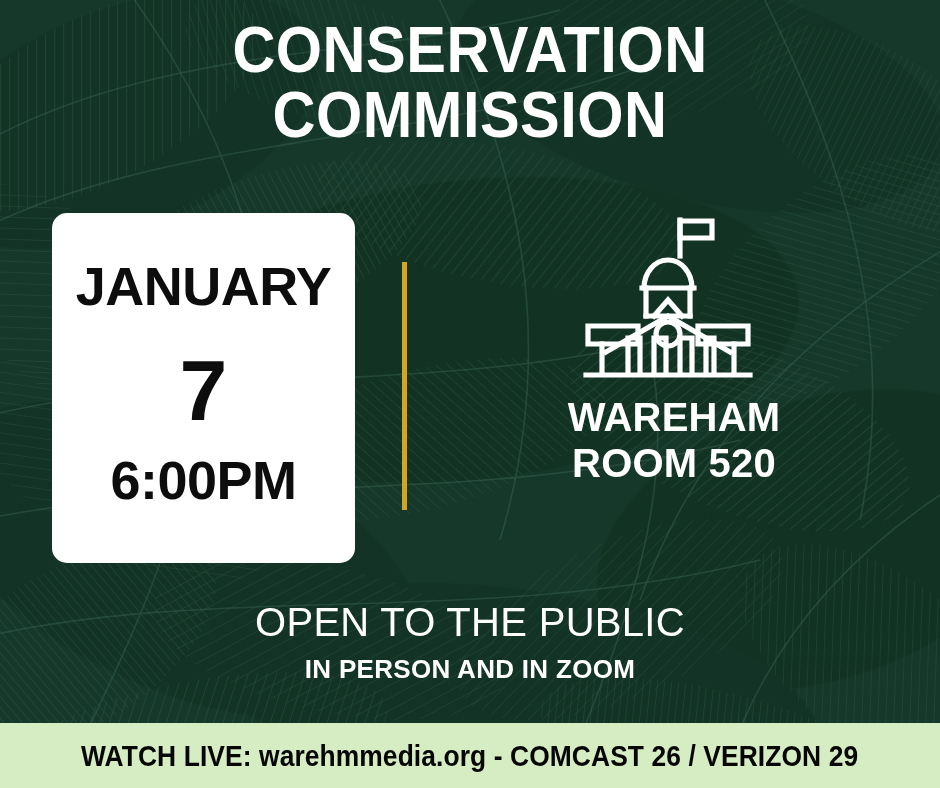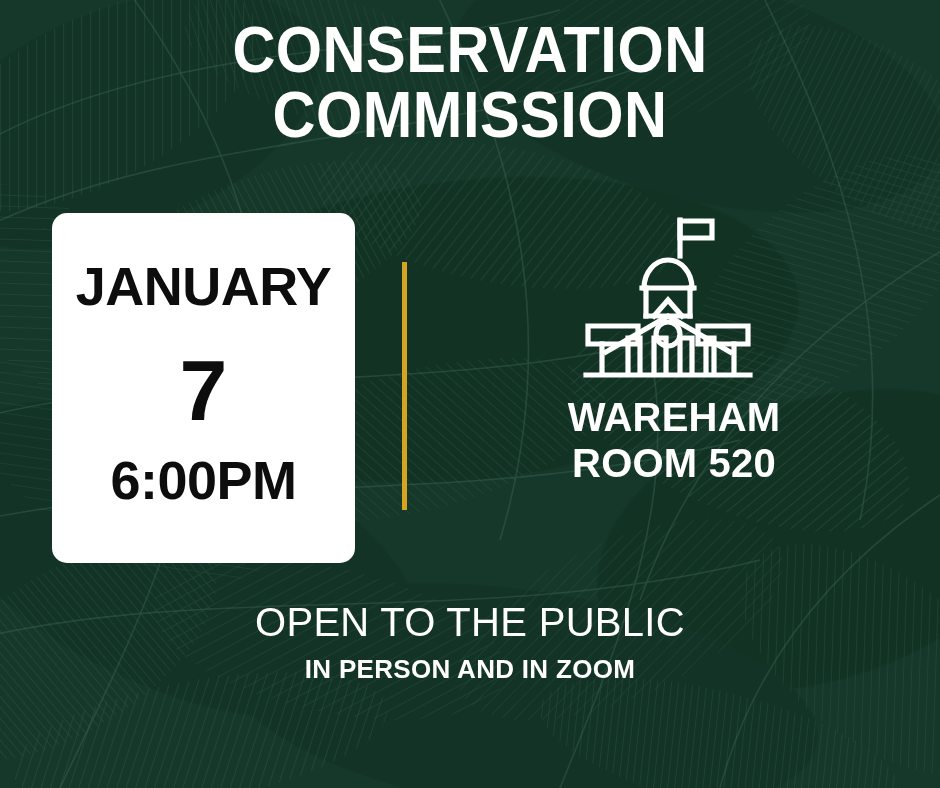--- a/index.html
+++ b/index.html
@@ -290,14 +290,17 @@
       <span>WAREHAM</span>
       <span>ROOM 520</span>
     </div>
   </div>
 
   <div id="public-notice">
     <span class="primary">OPEN TO THE PUBLIC</span>
     <span class="secondary">IN PERSON AND IN ZOOM</span>
   </div>
 
+  <div id="footer-banner">
+    <span class="footer-text">WATCH LIVE: warehmmedia.org - COMCAST 26 / VERIZON 29</span>
+  </div>
 
 </div>
 
 </body></html>

